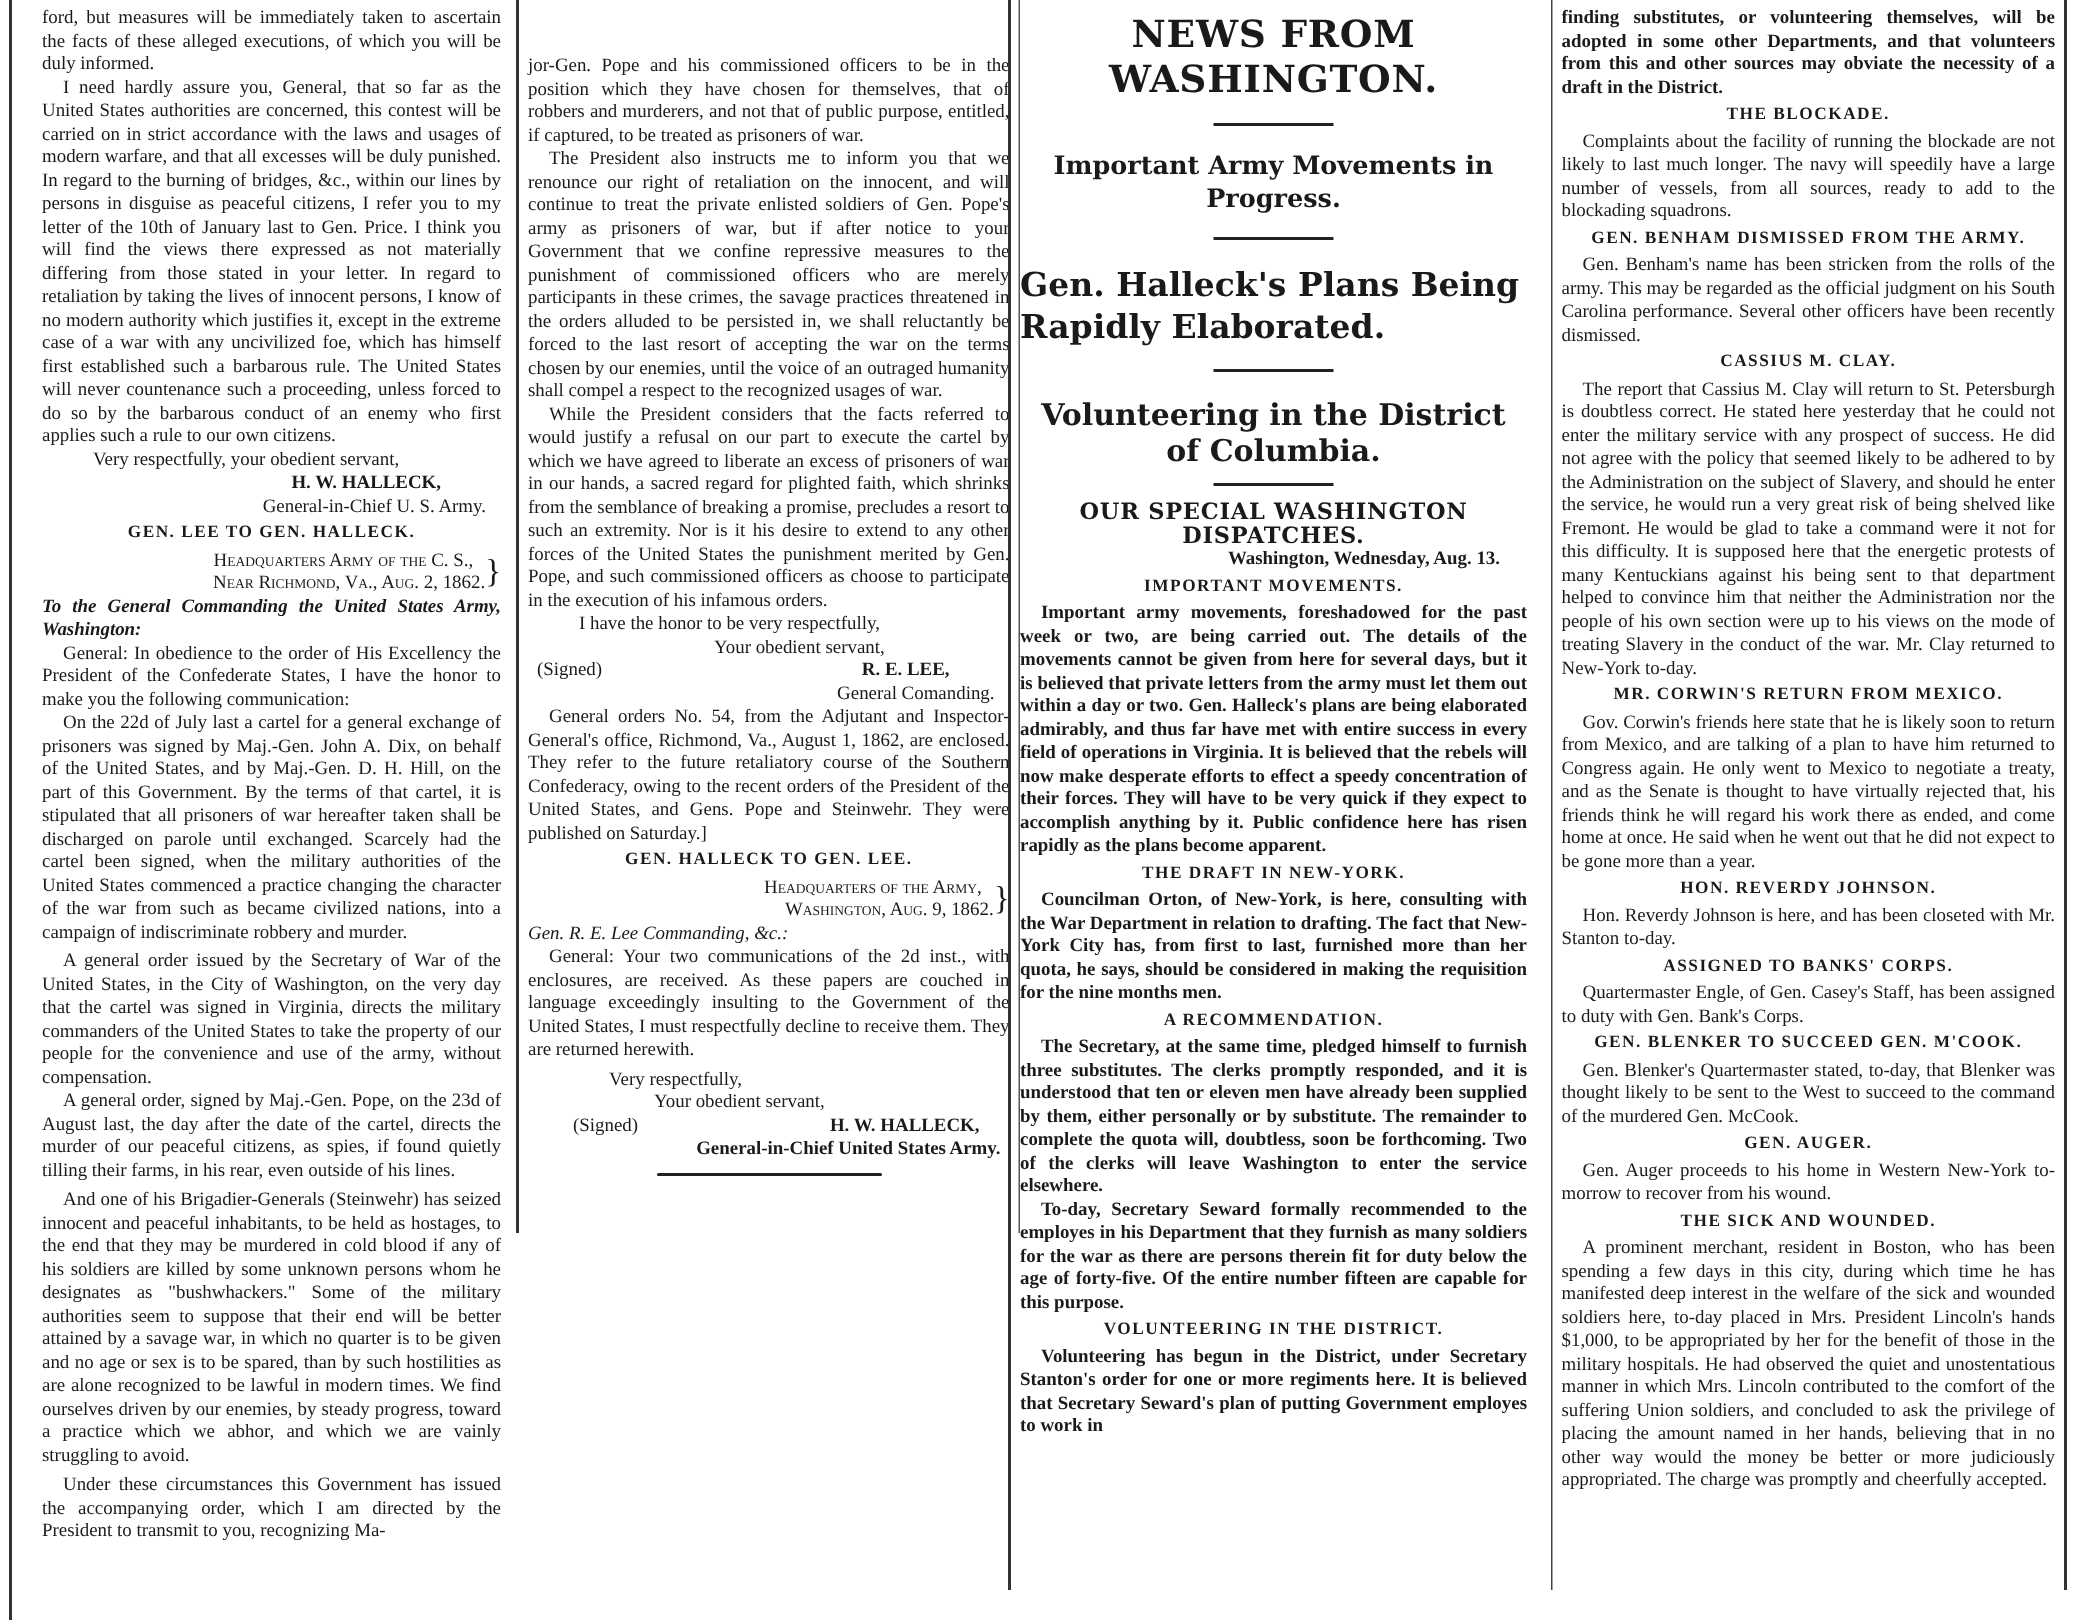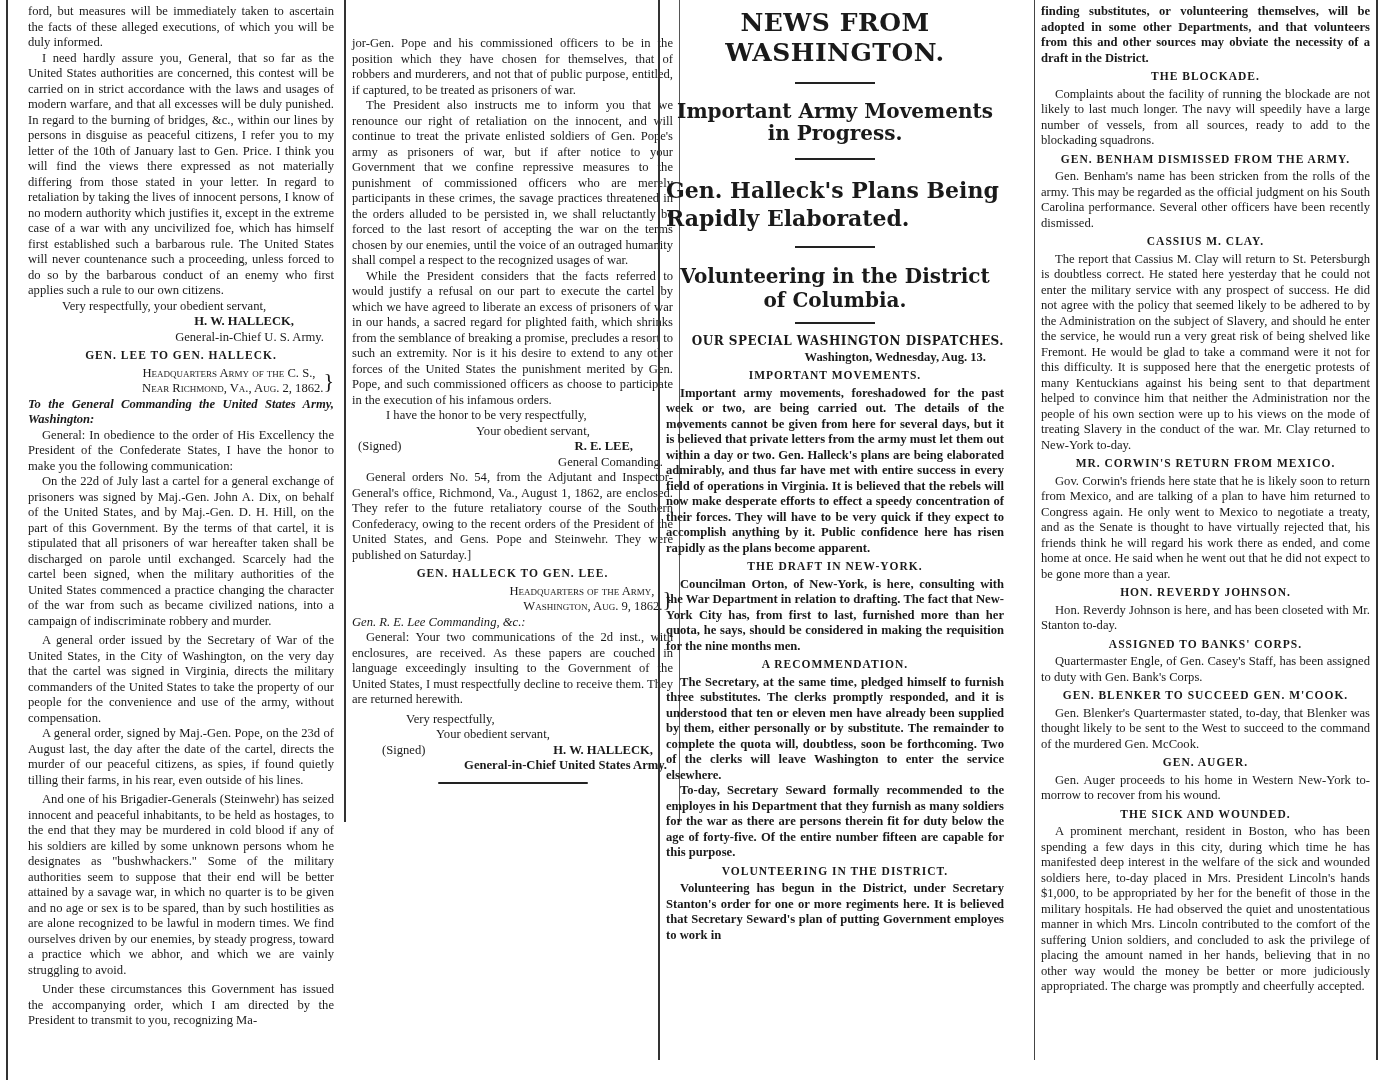--- a/index.html
+++ b/index.html
@@ -1,32 +1,32 @@
 <!DOCTYPE html>
 <html><head>
 <meta charset="utf-8">
 <style>
   html, body { margin: 0; padding: 0; background: #ffffff; }
   body { width: 1384px; height: 1080px; overflow: hidden; position: relative; font-family: "Liberation Serif", "DejaVu Serif", serif; color: #1a1a1a; }
   .col { position: absolute; top: 0; box-sizing: border-box; font-size: 12.6px; line-height: 15.5px; text-align: justify; }
   .col p { margin: 0; text-indent: 14px; }
   .col1 { left: 6px; width: 332px; height: 1080px; border-left: 2px solid #333; padding: 4px 4px 0 20px; }
   .col2 { left: 344px; width: 336px; height: 822px; border-left: 2px solid #333; border-right: 1px solid #555; padding: 36px 6px 0 6px; }
-  .col3 { left: 658px; width: 352px; height: 1060px; border-left: 2px solid #333; padding: 4px 6px 0 6px; }
+  .col3 { left: 672px; width: 352px; height: 1060px; border-left: 2px solid #333; padding: 4px 6px 0 6px; }
   .col4 { left: 1034px; width: 344px; height: 1060px; border-left: 1px solid #444; border-right: 2px solid #333; padding: 4px 6px 0 6px; }
   .bold { font-weight: bold; }
   .sig { text-indent: 0 !important; }
   .r { text-align: right; }
   .sub { font-variant: small-caps; font-weight: bold; text-align: center; text-indent: 0 !important; letter-spacing: 1px; font-size: 11.5px; margin: 3px 0 2px 0 !important; }
   .it { font-style: italic; }
   .headline-main { font-family: "DejaVu Serif", serif; font-weight: 900; font-size: 25px; letter-spacing: 0.5px; text-align: center; text-indent: 0 !important; margin: 4px 0 0 0 !important; line-height: 30px; }
-  .deck1 { font-family: "DejaVu Serif", serif; font-weight: bold; font-size: 20px; text-align: center; text-indent: 0 !important; line-height: 22px; margin: 0 !important; }
+  .deck1 { font-family: "DejaVu Serif", serif; font-weight: bold; font-size: 17px; text-align: center; text-indent: 0 !important; line-height: 22px; margin: 0 !important; }
   .deck2 { font-family: "DejaVu Serif", serif; font-weight: bold; font-size: 22px; text-align: left; text-indent: 0 !important; line-height: 28px; margin: 0 !important; }
   .deck3 { font-family: "DejaVu Serif", serif; font-weight: bold; font-size: 20px; text-align: center; text-indent: 0 !important; line-height: 24px; margin: 0 !important; }
-  .deck4 { font-family: "DejaVu Serif", serif; font-weight: bold; font-size: 12px; letter-spacing: 0.5px; text-align: right; text-indent: 0 !important; margin: 0 !important; }
+  .deck4 { font-family: "DejaVu Serif", serif; font-weight: bold; font-size: 15px; letter-spacing: 0.5px; text-align: center; text-indent: 0 !important; margin: 0 !important; }
   .rule { width: 80px; height: 2px; background: #222; margin: 14px auto 16px auto; }
   .rule.short { margin: 10px auto 10px auto; }
   .endrule { width: 150px; height: 2px; background: #222; margin: 8px auto 0 auto; border-radius: 1px; }
   .dateline { text-align: right; text-indent: 0 !important; font-weight: bold; }
   .heavy p { font-weight: bold; }
   .brace { display: inline-block; font-size: 22px; line-height: 14px; vertical-align: middle; }
   .hdq { text-align: right; text-indent: 0 !important; font-variant: small-caps; }
 </style>
 </head>
 <body>

